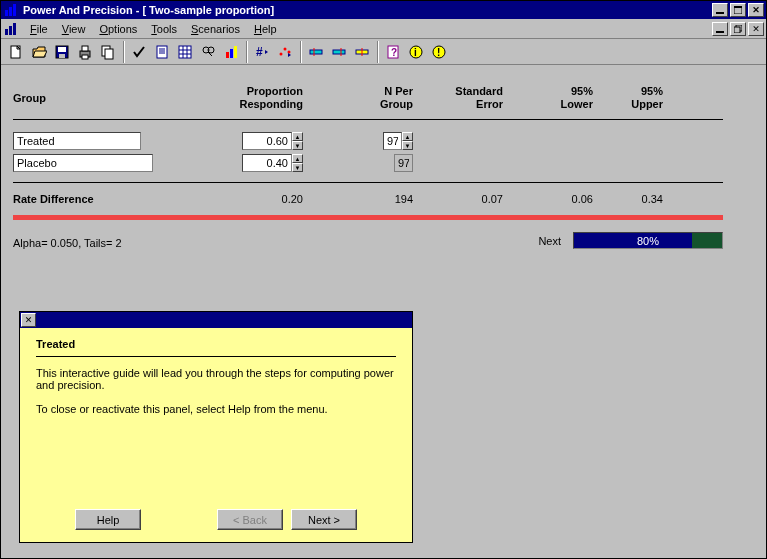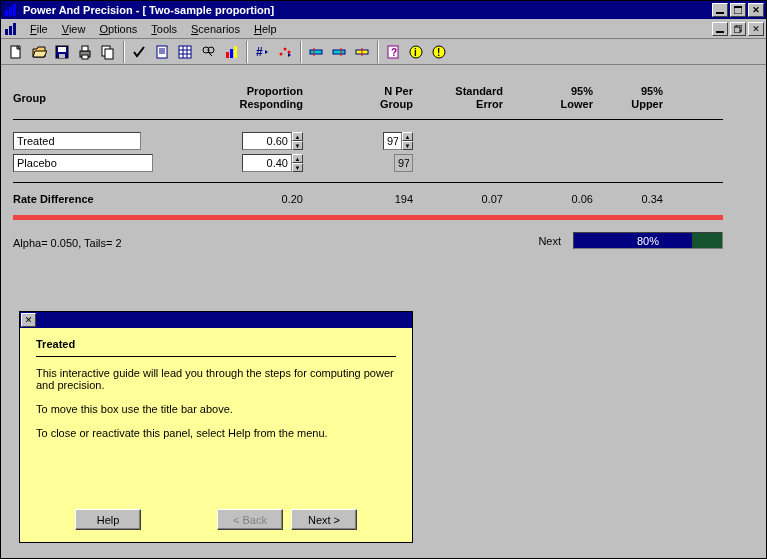--- a/index.html
+++ b/index.html
@@ -449,21 +449,20 @@
       </div>
     </div>
 
     <div class="helpwin">
       <div class="hbar">
         <div class="hclose">✕</div>
       </div>
       <div class="hbody">
         <div class="htitle">Treated</div>
         <p>This interactive guide will lead you through the steps for computing power and precision.</p>
-        <p>To move this box use the title bar above.</p>
         <p>To close or reactivate this panel, select Help from the menu.</p>
       </div>
       <div class="hbtns">
         <div class="btn3d">Help</div>
         <div style="width:60px"></div>
         <div class="btn3d disabled">&lt; Back</div>
         <div class="btn3d">Next &gt;</div>
       </div>
     </div>
 

